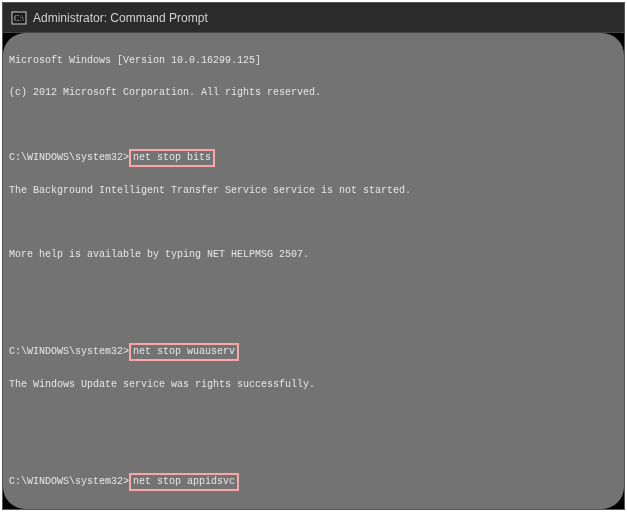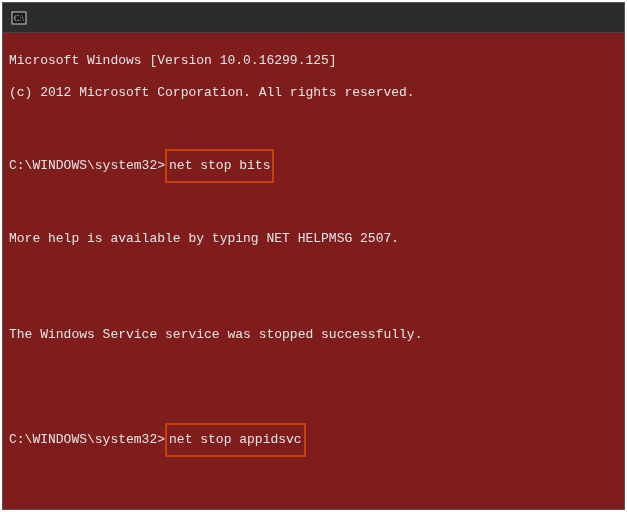--- a/index.html
+++ b/index.html
@@ -33,60 +33,64 @@
 .titlebar .icon {
   width: 16px;
   height: 16px;
   margin-right: 6px;
   display: inline-flex;
   align-items: center;
   justify-content: center;
 }
 .terminal {
   flex: 1;
-  background: #7f1d1d;
+  background: #737373;
   color: #e6e6e6;
   font-family: Consolas, 'Courier New', monospace;
-  font-size: 13px;
+  font-size: 10px;
   line-height: 16px;
   padding: 4px 6px;
   white-space: pre;
   overflow: hidden;
+  border-radius: 22px;
 }
 .line { display: block; min-height: 16px; }
 .cmd {
-  border: 2px solid #c2410c;
-  padding: 8px 2px;
+  border: 2px solid #fca5a5;
+  padding: 0 2px;
   display: inline-block;
   line-height: 14px;
 }
 </style>
 </head>
 <body>
 
 <div class="window">
   <div class="titlebar">
     <span class="icon">
       <svg width="16" height="16" viewBox="0 0 16 16">
         <rect x="1" y="2" width="14" height="12" fill="#1a1a1a" stroke="#ccc" stroke-width="1"></rect>
         <text x="3" y="11" font-size="8" fill="#ccc" font-family="Consolas">C:\</text>
       </svg>
     </span>
+    <span>Administrator: Command Prompt</span>
   </div>
 
   <div class="terminal">
 <span class="line">Microsoft Windows [Version 10.0.16299.125]</span>
 <span class="line">(c) 2012 Microsoft Corporation. All rights reserved.</span>
 <span class="line"></span>
 <span class="line"><span>C:\WINDOWS\system32&gt;</span><span class="cmd">net stop bits</span></span>
+<span class="line">The Background Intelligent Transfer Service service is not started.</span>
 <span class="line"></span>
 <span class="line">More help is available by typing NET HELPMSG 2507.</span>
 <span class="line"></span>
 <span class="line"></span>
-<span class="line">The Windows Service service was stopped successfully.</span>
+<span class="line"><span>C:\WINDOWS\system32&gt;</span><span class="cmd">net stop wuauserv</span></span>
+<span class="line">The Windows Update service was rights successfully.</span>
 <span class="line"></span>
 <span class="line"></span>
 <span class="line"><span>C:\WINDOWS\system32&gt;</span><span class="cmd">net stop appidsvc</span></span>
 
 
 
 
 
 
 

